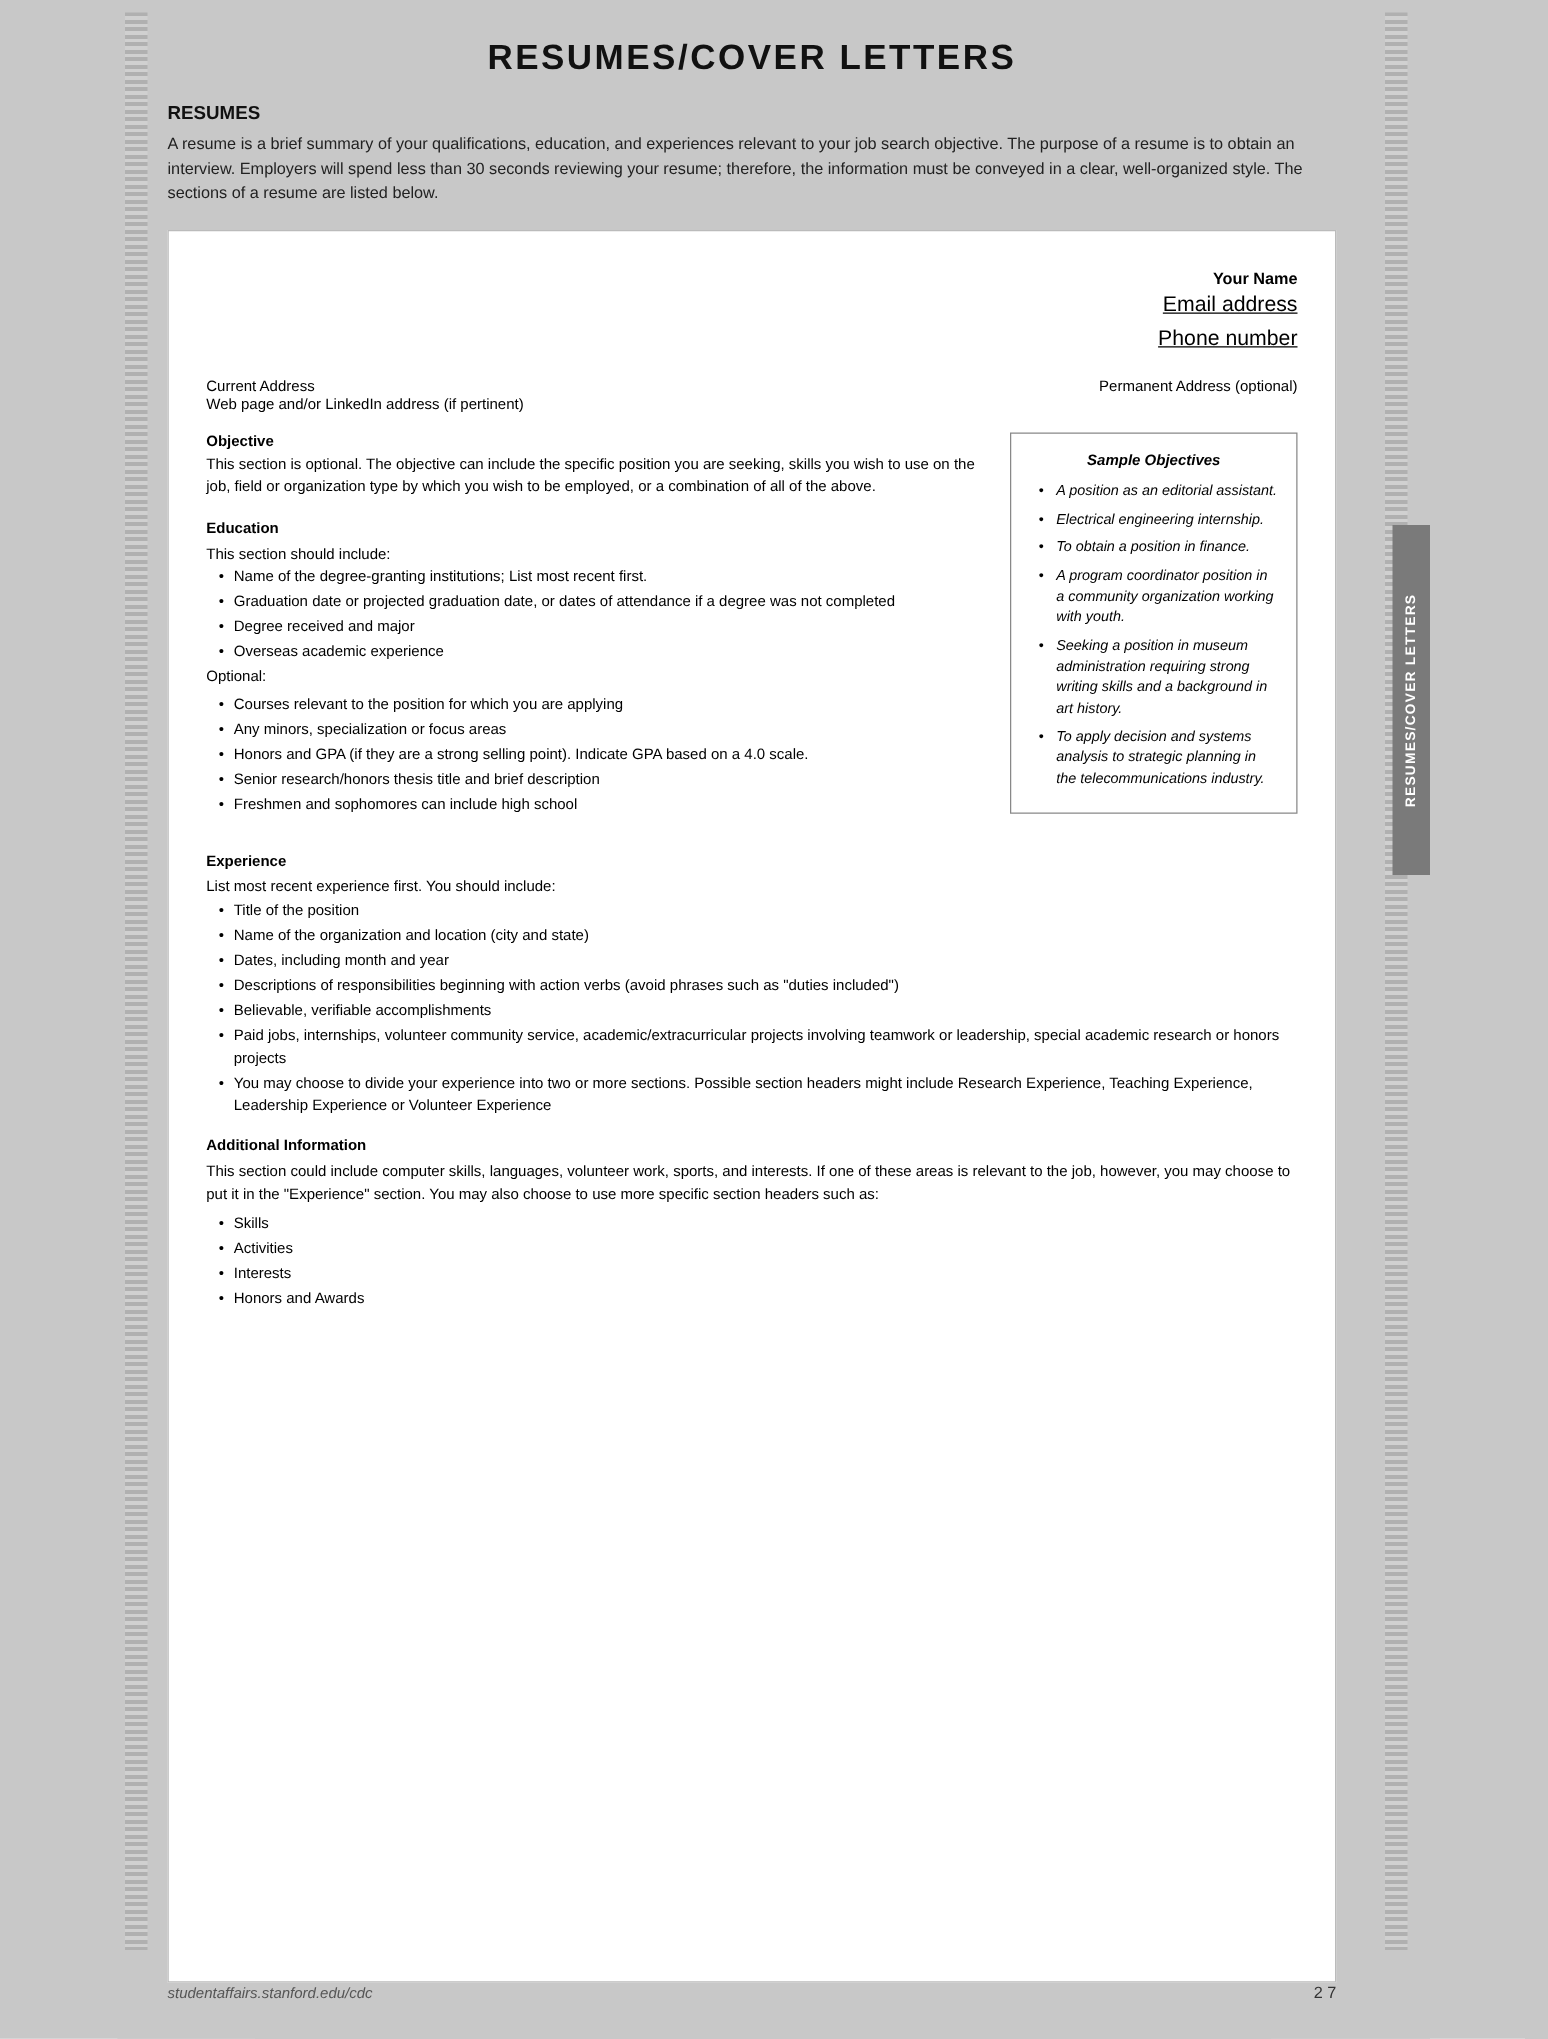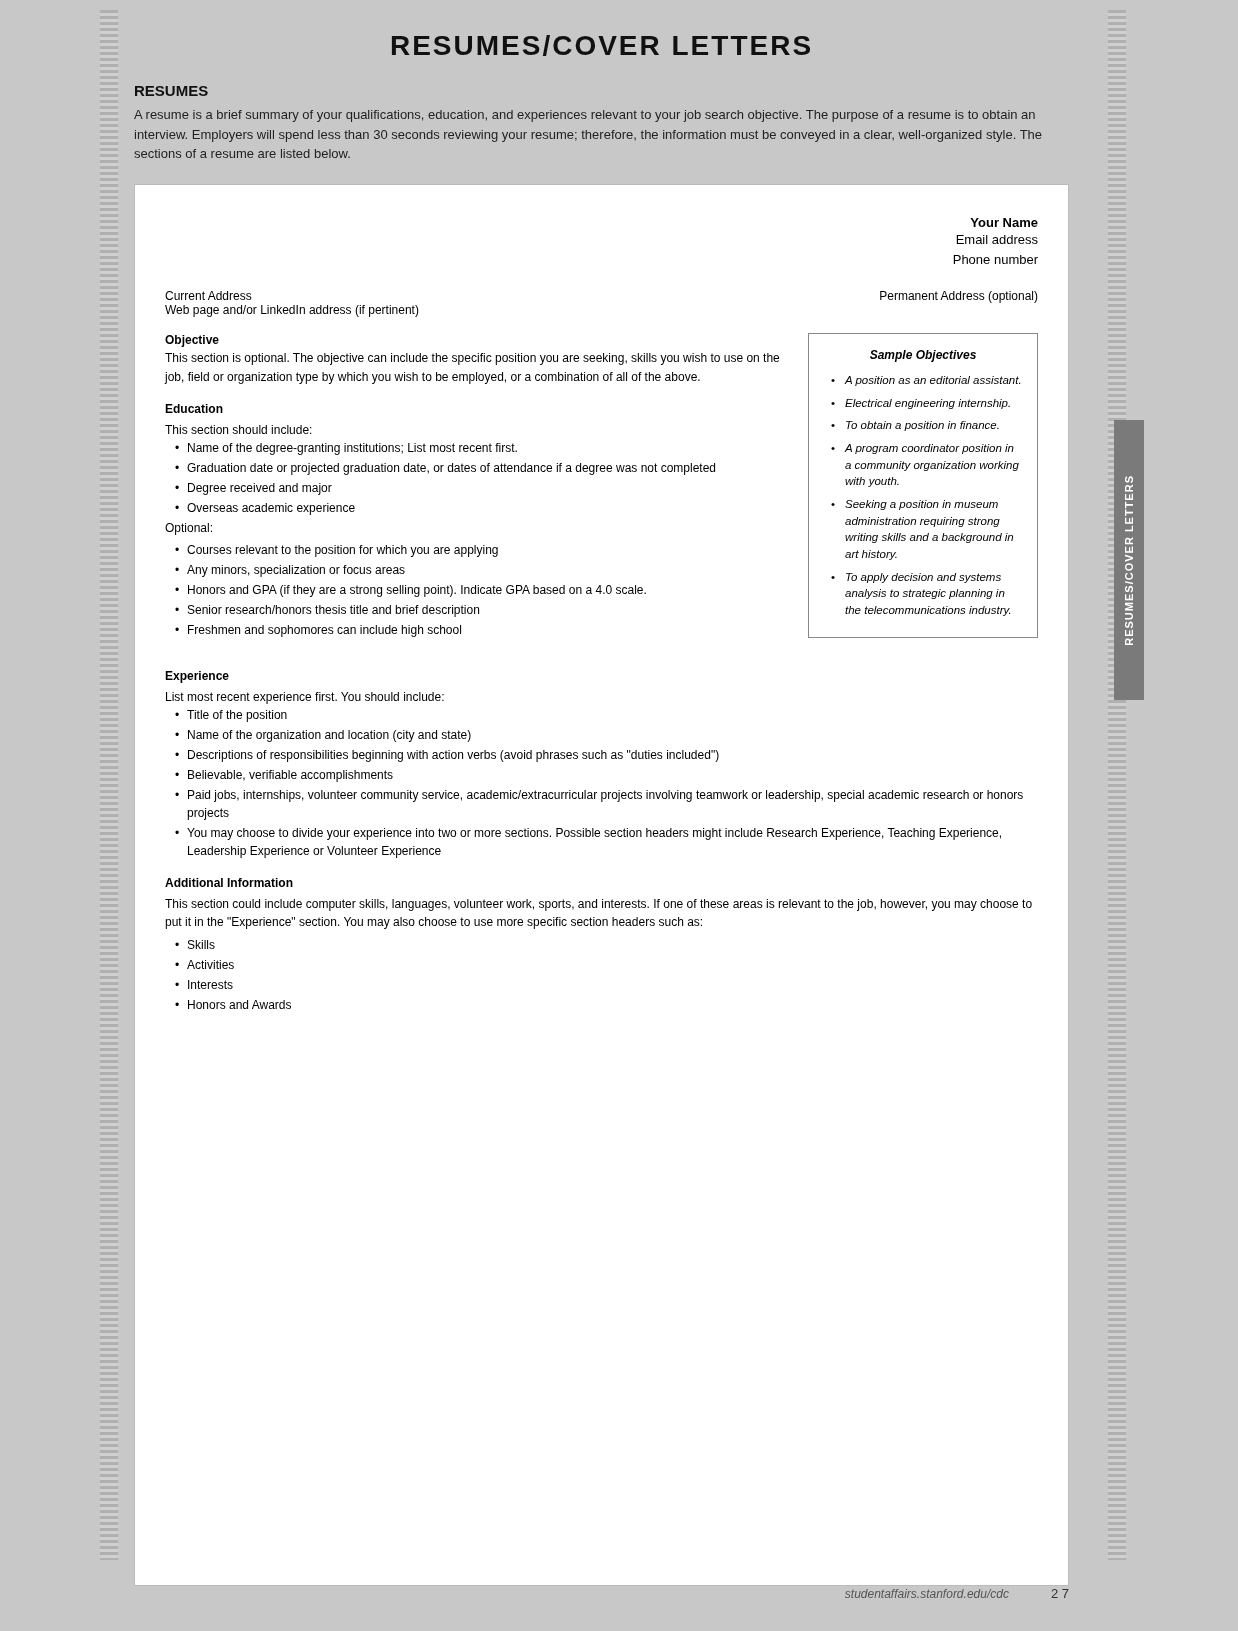--- a/index.html
+++ b/index.html
@@ -112,22 +112,23 @@
     }
     .resume-header {
       text-align: right;
       margin-bottom: 18px;
     }
     .resume-header .name {
       font-weight: bold;
       font-size: 13px;
     }
     .resume-header .contact {
-      font-size: 13px;
+      font-size: 17px;
       line-height: 1.6;
+      text-decoration: underline;
     }
     .address-row {
       display: flex;
       justify-content: space-between;
       margin-bottom: 16px;
       font-size: 12px;
     }
     .address-left {}
     .address-right {}
     .doc-section {
@@ -194,21 +195,21 @@
       line-height: 1.45;
     }
     .sample-objectives-list li::before {
       content: "•";
       position: absolute;
       left: 0;
       font-style: normal;
     }
     .footer-bar {
       display: flex;
-      justify-content: flex-end;
+      justify-content: space-between;
       align-items: center;
       margin-top: 0;
       font-size: 12px;
       color: #555;
       gap: 22px;
     }
     .footer-url {
       font-style: italic;
       margin-right: 20px;
     }
@@ -292,20 +293,21 @@
           </div>
         </div>
       </div>
 
       <div class="doc-section">
         <div class="doc-section-title">Experience</div>
         <div>List most recent experience first. You should include:</div>
         <ul class="doc-bullet-list">
           <li>Title of the position</li>
           <li>Name of the organization and location (city and state)</li>
+          <li>Dates, including month and year</li>
           <li>Descriptions of responsibilities beginning with action verbs (avoid phrases such as "duties included")</li>
           <li>Believable, verifiable accomplishments</li>
           <li>Paid jobs, internships, volunteer community service, academic/extracurricular projects involving teamwork or leadership, special academic research or honors projects</li>
           <li>You may choose to divide your experience into two or more sections. Possible section headers might include Research Experience, Teaching Experience, Leadership Experience or Volunteer Experience</li>
         </ul>
       </div>
 
       <div class="doc-section">
         <div class="doc-section-title">Additional Information</div>
         <div style="margin-bottom:4px;">This section could include computer skills, languages, volunteer work, sports, and interests. If one of these areas is relevant to the job, however, you may choose to put it in the "Experience" section. You may also choose to use more specific section headers such as:</div>

